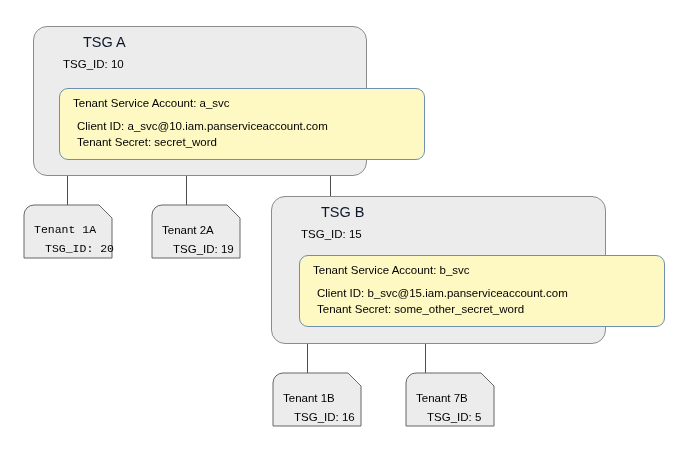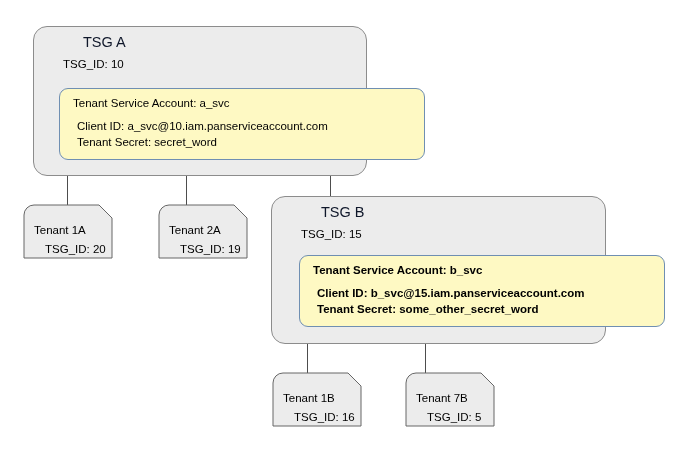--- a/index.html
+++ b/index.html
@@ -131,42 +131,42 @@
     <div class="tsg-title">TSG A</div>
     <div class="tsg-id">TSG_ID: 10</div>
   </div>
 
   <div class="svc-box" style="left:59px; top:88px; width:366px; height:72px;">
     <div class="svc-title">Tenant Service Account: a_svc</div>
     <div class="svc-line l1">Client ID: a_svc@10.iam.panserviceaccount.com</div>
     <div class="svc-line l2">Tenant Secret: secret_word</div>
   </div>
 
-  <div class="tenant-box" style="left:23px; top:204px; width:90px; height:55px;">
+  <div class="tenant-box" style="left:23px; top:204px; width:90px; height:55px;font-family:Liberation Mono, monospace;">
     <svg width="90" height="55" viewBox="0 0 90 55">
       <path d="M 1 11 A 10 10 0 0 1 11 1 L 76 1 L 89 14 L 89 54 L 1 54 Z" fill="#ececec" stroke="#666666" stroke-width="1"></path>
     </svg>
     <div class="tenant-name">Tenant 1A</div>
     <div class="tenant-id">TSG_ID: 20</div>
   </div>
 
-  <div class="tenant-box" style="left:158px; top:204px; width:90px; height:41px;">
+  <div class="tenant-box" style="left:151px; top:204px; width:90px; height:41px;">
     <svg width="90" height="55" viewBox="0 0 90 55">
       <path d="M 1 11 A 10 10 0 0 1 11 1 L 76 1 L 89 14 L 89 54 L 1 54 Z" fill="#ececec" stroke="#666666" stroke-width="1"></path>
     </svg>
     <div class="tenant-name">Tenant 2A</div>
     <div class="tenant-id">TSG_ID: 19</div>
   </div>
 
   <div class="tsg-box" style="left:271px; top:196px; width:335px; height:148px;">
     <div class="tsg-title">TSG B</div>
     <div class="tsg-id">TSG_ID: 15</div>
   </div>
 
-  <div class="svc-box" style="left:299px; top:255px; width:366px; height:72px;font-weight:bold;">
+  <div class="svc-box" style="left:299px; top:255px; width:366px; height:72px;">
     <div class="svc-title">Tenant Service Account: b_svc</div>
     <div class="svc-line l1">Client ID: b_svc@15.iam.panserviceaccount.com</div>
     <div class="svc-line l2">Tenant Secret: some_other_secret_word</div>
   </div>
 
   <div class="tenant-box" style="left:272px; top:372px; width:90px; height:67px;">
     <svg width="90" height="55" viewBox="0 0 90 55">
       <path d="M 1 11 A 10 10 0 0 1 11 1 L 76 1 L 89 14 L 89 54 L 1 54 Z" fill="#ececec" stroke="#666666" stroke-width="1"></path>
     </svg>
     <div class="tenant-name">Tenant 1B</div>

